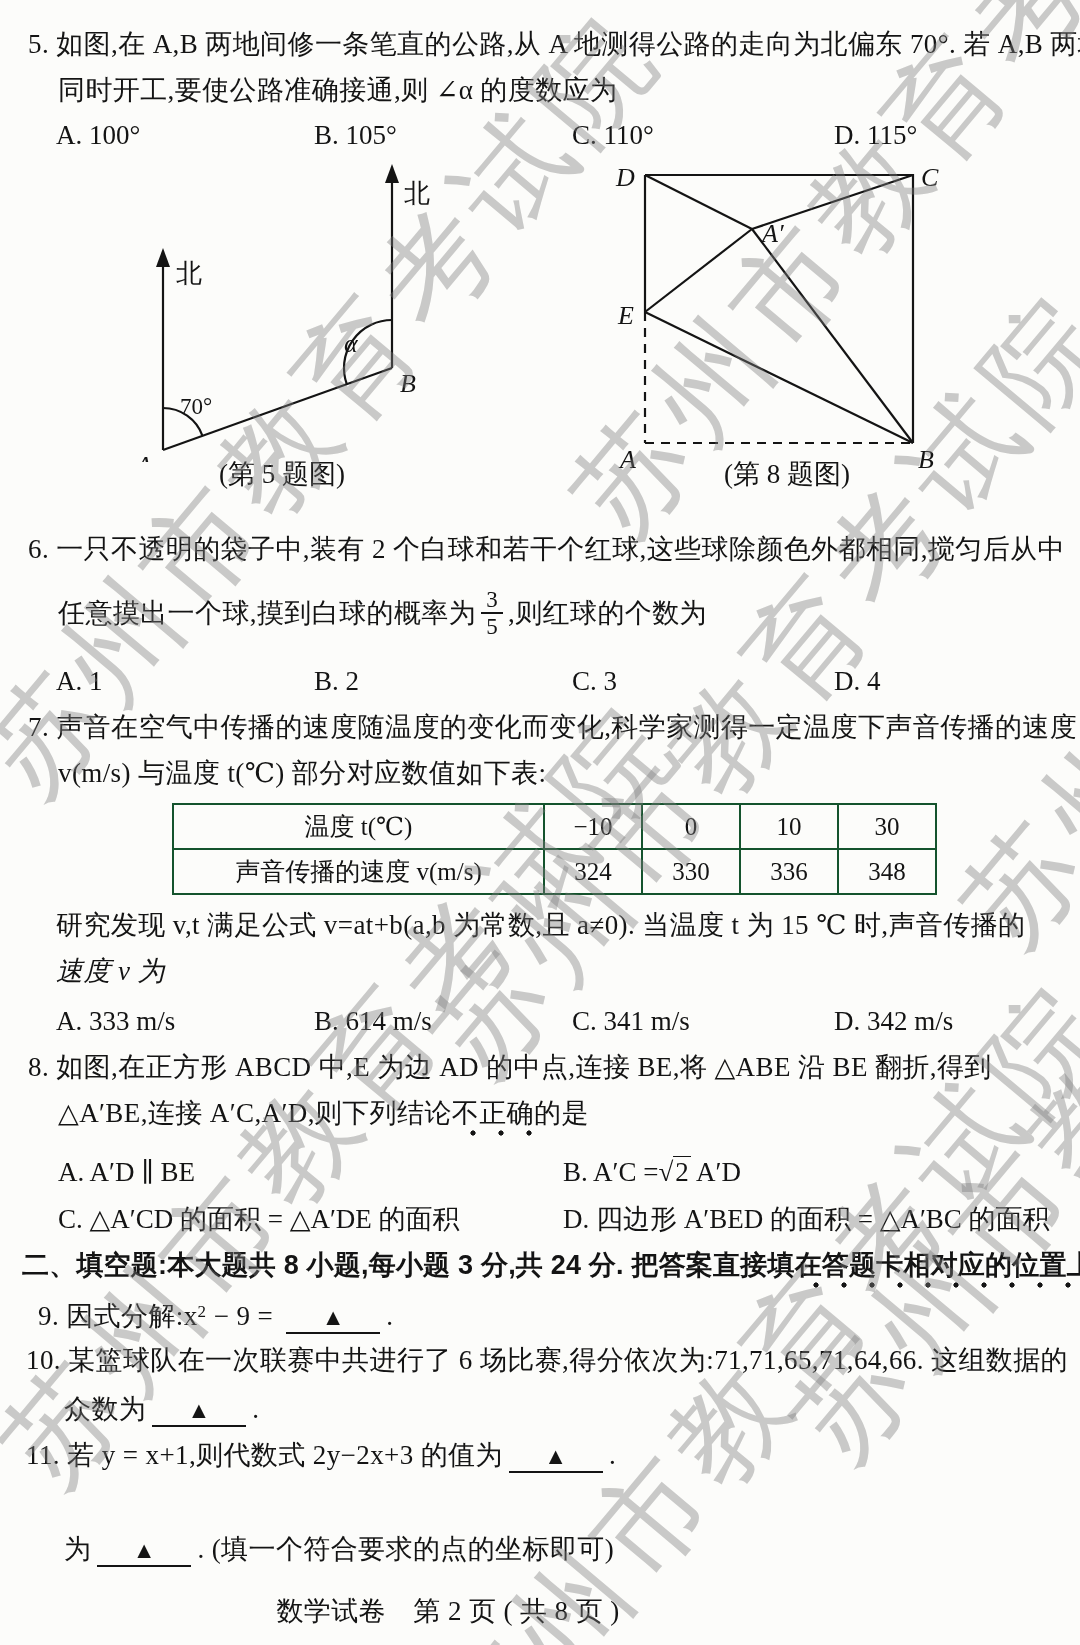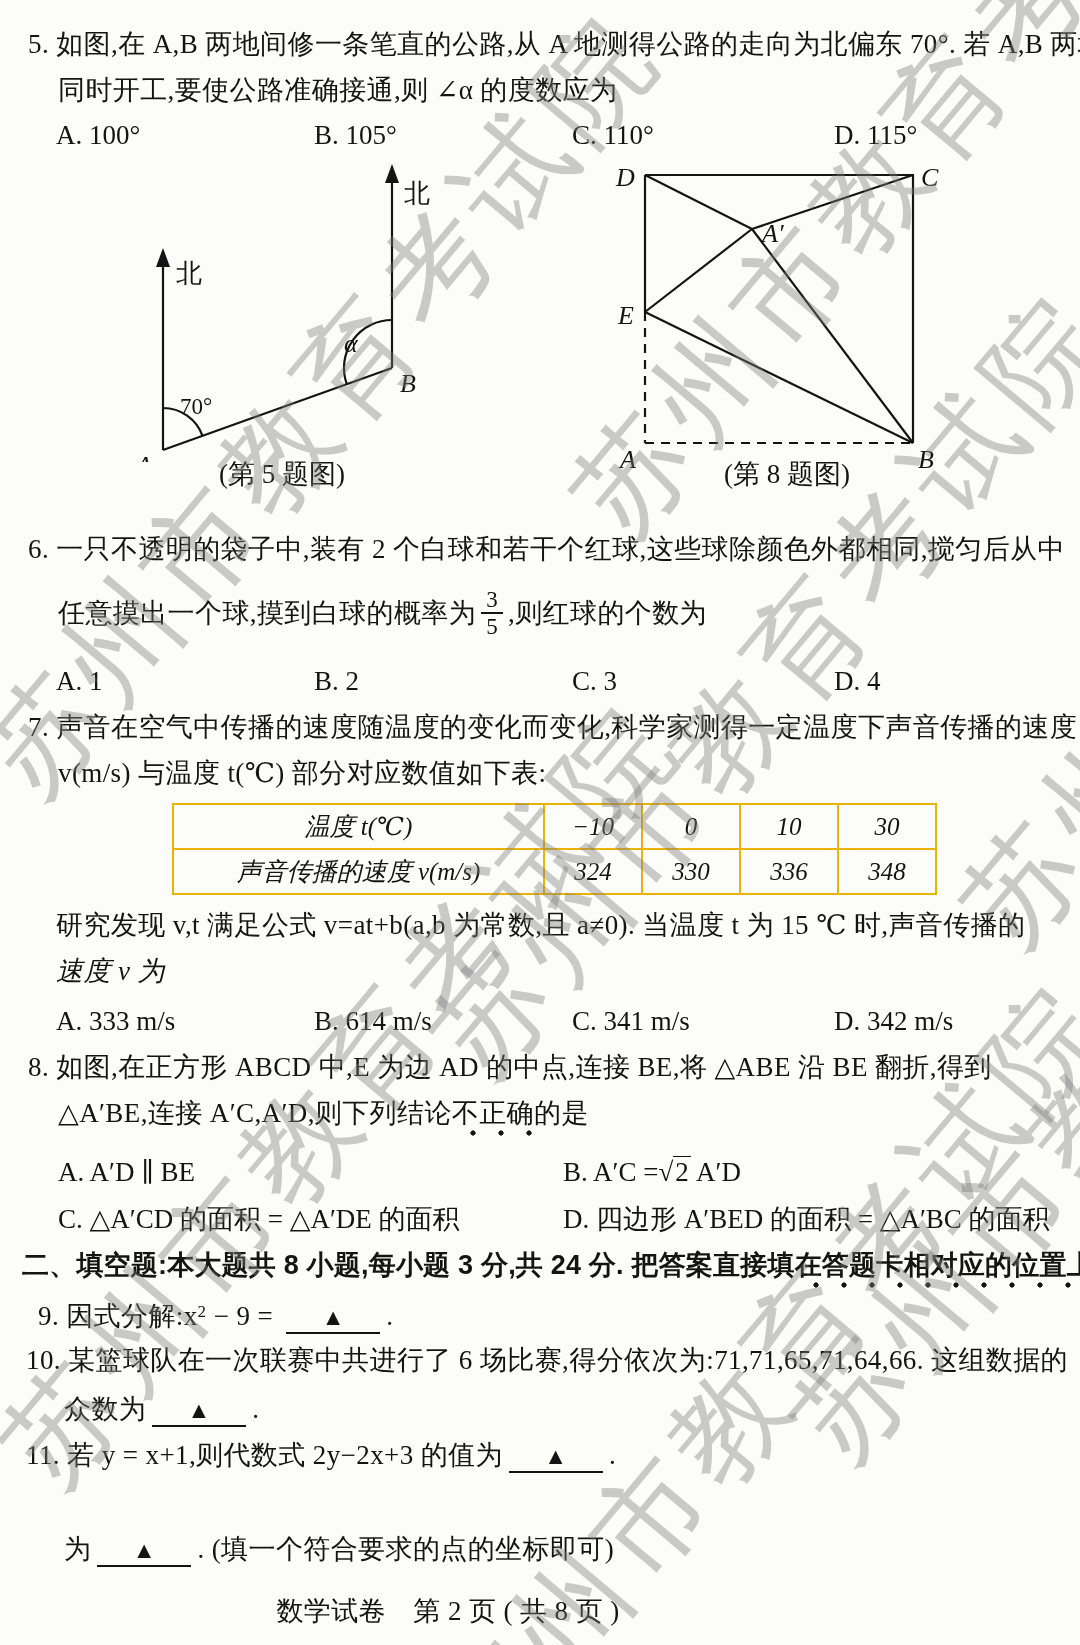--- a/index.html
+++ b/index.html
@@ -25,21 +25,21 @@
   .sqrt{white-space:nowrap;}
   .sqrt .rad{border-top:1.8px solid #141414;padding:0 2px;}
   .vcenter{display:inline-flex;align-items:center;height:62px;}
   .watermark{
     position:absolute;z-index:5;pointer-events:none;white-space:nowrap;
     font-size:112px;letter-spacing:10px;color:rgba(125,125,125,.40);
     transform:rotate(-50deg);transform-origin:0 0;
     font-family:"Liberation Serif","DejaVu Serif",serif;
   }
   table.vt{position:absolute;left:172px;top:803px;border-collapse:collapse;z-index:2;}
-  table.vt td{border:2px solid #eab308;text-align:center;font-size:25px;padding:0;height:43px;font-style:italic;}
+  table.vt td{border:2px solid #14532d;text-align:center;font-size:25px;padding:0;height:43px;}
   td.headcol{width:369px;}
   td.valcol{width:96px;border-radius:9px;}
   svg.fig{position:absolute;z-index:2;}
   svg .lbl{font-size:26px;font-style:italic;fill:#141414;font-family:"Liberation Serif",serif;}
   svg .cjk{font-size:26px;font-style:normal;fill:#141414;}
   svg .small{font-size:23px;font-style:normal;fill:#141414;}
   .z2{z-index:2;}
 </style>
 </head>
 <body>

